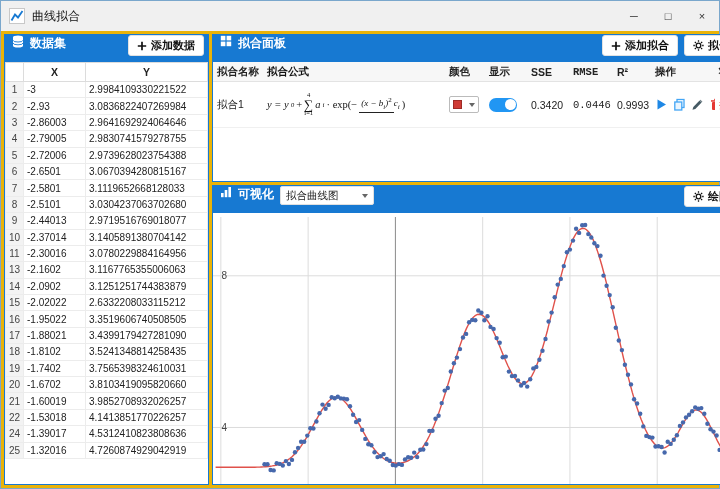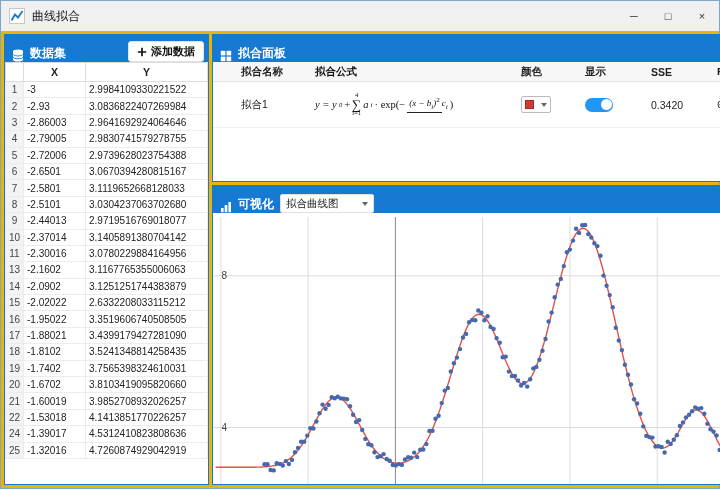--- a/index.html
+++ b/index.html
@@ -10,21 +10,21 @@
   
   .titlebar { height:30px; background:#f0f0f0; display:flex; align-items:center; flex:0 0 30px; }
   .app-icon { width:16px; height:16px; margin-left:8px; }
   .title { font-size:12px; color:#111; margin-left:7px; }
   .tb-spacer { flex:1; }
   .tb-btn { width:34px; height:30px; display:flex; align-items:center; justify-content:center; font-size:11px; color:#333; cursor:default; }
 
   
   .content { flex:1; padding:3px; display:flex; gap:3px; }
   .panel { background:#fff; border:1px solid #1779d2; display:flex; flex-direction:column; overflow:hidden; }
-  .panel-head { height:27px; flex:0 0 27px; background:#1779d2; color:#fff; display:flex; align-items:flex-end; gap:6px; padding:0 4px 0 7px; }
+  .panel-head { height:27px; flex:0 0 27px; background:#1779d2; color:#fff; display:flex; align-items:flex-start; gap:6px; padding:0 4px 0 7px; }
   .panel-title { font-size:12px; font-weight:bold; white-space:nowrap; }
   .hbtn { background:#fff; color:#111; border:1px solid #e2e2e2; border-radius:3px; height:21px; padding:0 8px; font-size:11px; font-weight:bold; display:flex; align-items:center; gap:4px; white-space:nowrap; cursor:default; }
   .head-spacer { flex:1; }
 
   
   .dataset-panel { width:205px; flex:0 0 205px; }
   .data-table-wrap { flex:1; overflow:hidden; background:#fff; }
   table.data { border-collapse:collapse; width:100%; table-layout:fixed; font-size:10px; color:#222; }
   table.data th { height:19px; border:1px solid #dcdcdc; background:#fff; font-size:10.5px; font-weight:bold; }
   table.data td { height:16.4px; border:1px solid #ececec; padding:0 3px; white-space:nowrap; overflow:hidden; }
@@ -34,21 +34,21 @@
 
   
   .right-col { flex:1; display:flex; flex-direction:column; gap:3px; }
 
   
   .fit-panel { height:148px; flex:0 0 148px; }
   .fit-table { flex:1; background:#fff; font-size:10.5px; color:#222; }
   .fit-head, .fit-row { display:flex; align-items:center; }
   .fit-head { height:20px; background:#f7f7f7; border-bottom:1px solid #e3e3e3; font-weight:bold; }
   .fit-row { height:46px; border-bottom:1px solid #f0f0f0; }
-  .c { padding:0 4px; overflow:hidden; white-space:nowrap;margin-left:24px; }
+  .c { padding:0 4px; overflow:hidden; white-space:nowrap; }
   .c.name { width:50px; flex:0 0 50px; }
   .c.formula { width:182px; flex:0 0 182px; }
   .c.color { width:40px; flex:0 0 40px; }
   .c.show { width:42px; flex:0 0 42px; }
   .c.sse { width:42px; flex:0 0 42px; }
   .c.rmse { width:44px; flex:0 0 44px;font-family:Liberation Mono, monospace; }
   .c.r2 { width:38px; flex:0 0 38px; }
   .c.ops { width:64px; flex:0 0 64px; display:flex; gap:5px; align-items:center; }
   .c.status { flex:1; }
   .status-text { color:#e0483e; }

